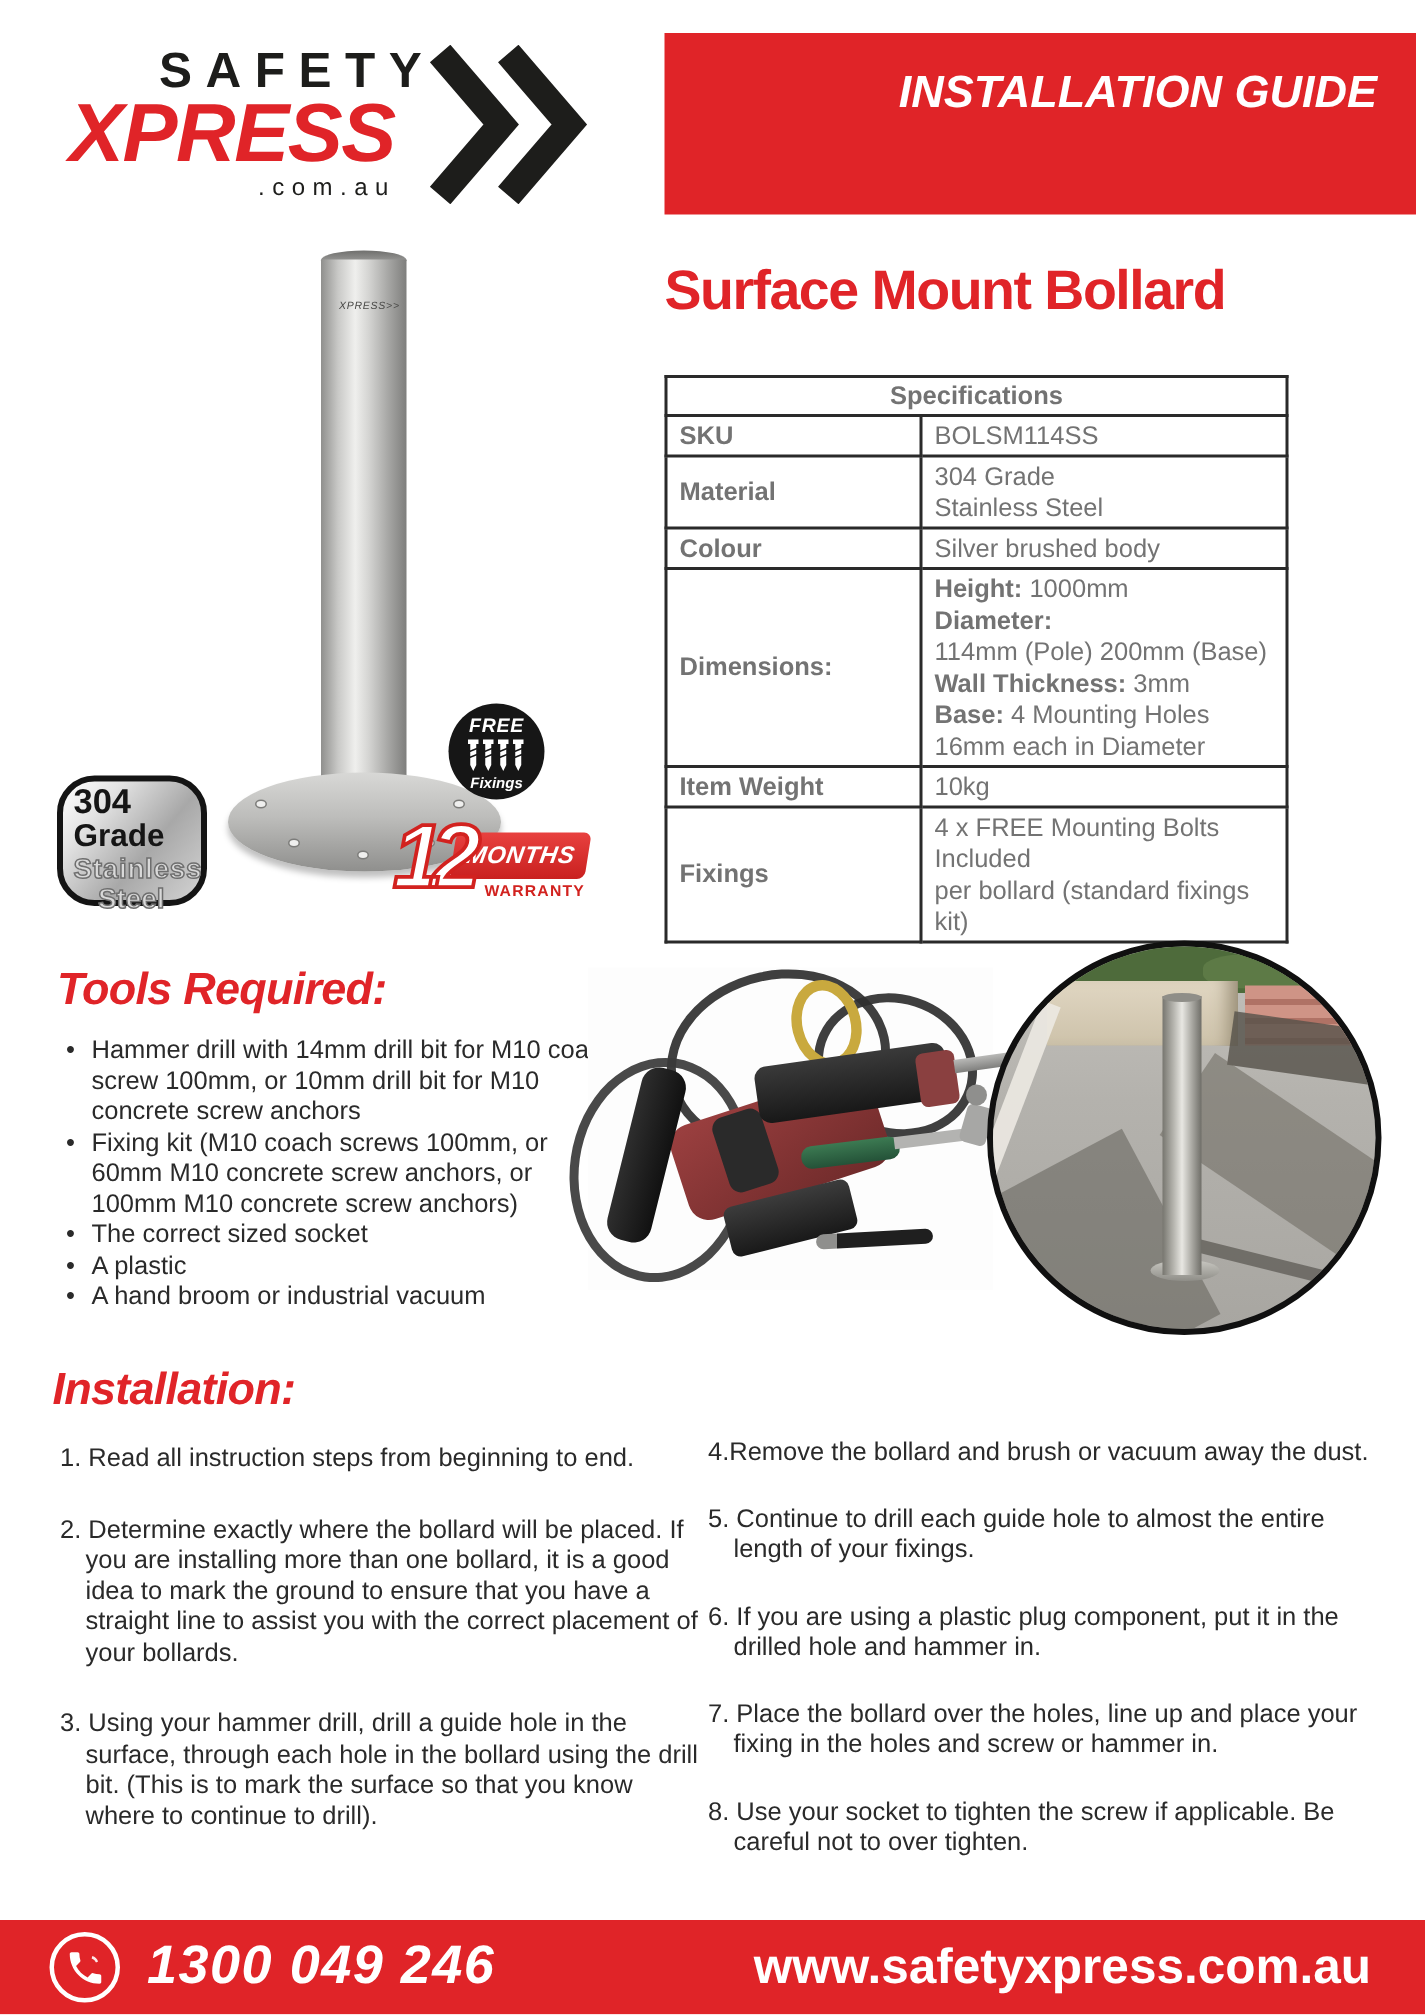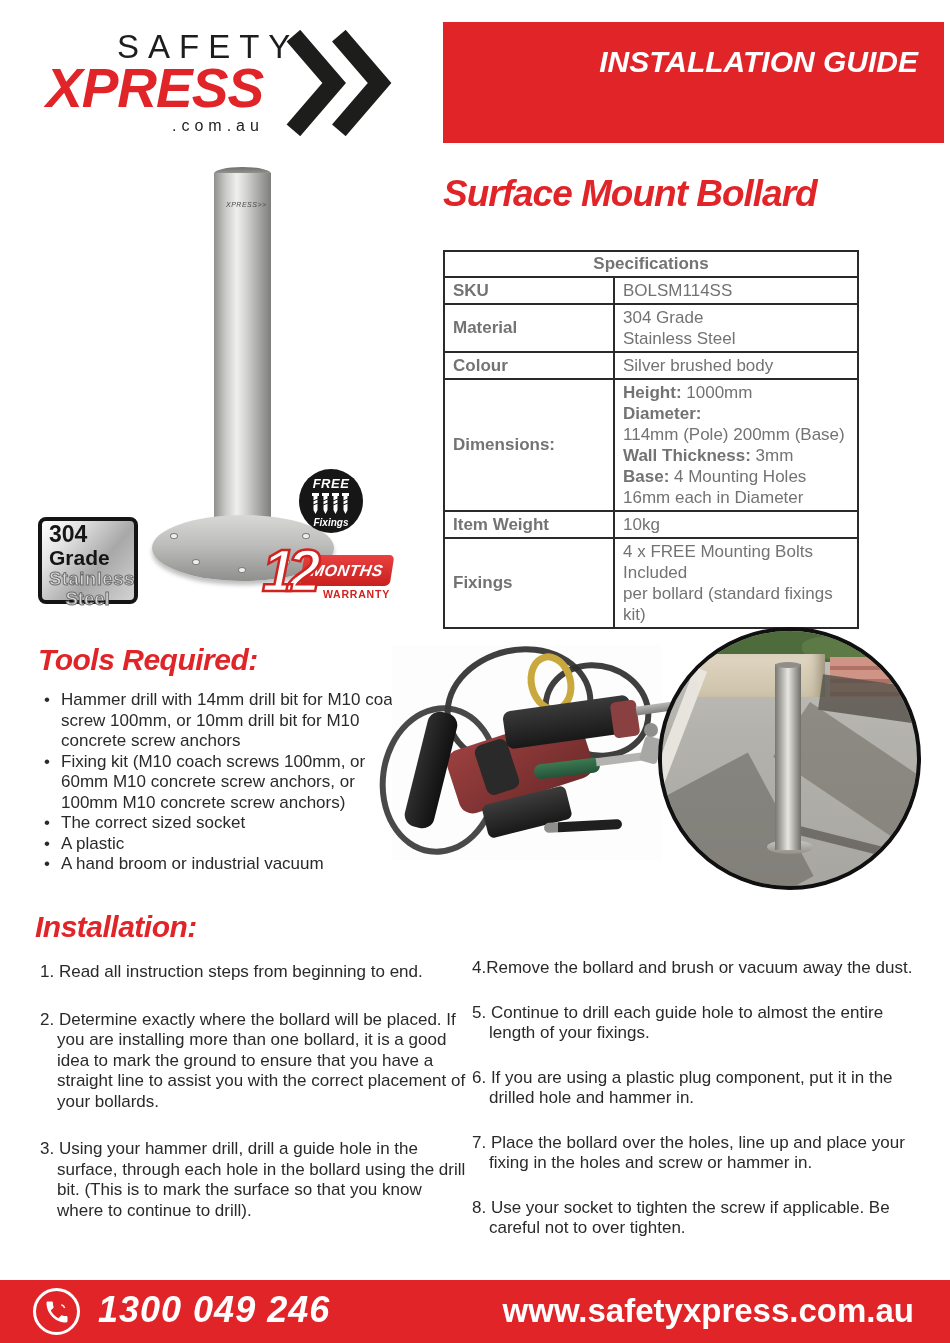--- a/index.html
+++ b/index.html
@@ -2,30 +2,30 @@
 <html><head>
 <meta charset="utf-8">
 <style>
   *{box-sizing:border-box;margin:0;padding:0}
   html,body{background:#ffffff}
   body{font-family:"Liberation Sans", sans-serif;}
   .page{position:relative;width:950px;height:1343px;background:#fff;overflow:hidden}
 
   
   .logo{position:absolute;left:40px;top:16px;width:340px;height:128px}
-  .logo-safety{position:absolute;left:77px;top:12px;font-size:33px;font-weight:400;letter-spacing:9px;color:#1d1d1b}
+  .logo-safety{position:absolute;left:66px;top:12px;font-size:33px;font-weight:700;letter-spacing:9px;color:#1d1d1b}
   .logo-xpress{position:absolute;left:6px;top:40px;font-size:55px;font-weight:800;font-style:italic;color:#e02428;letter-spacing:-1px}
   .logo-domain{position:absolute;left:132px;top:101px;font-size:16px;letter-spacing:5px;color:#1d1d1b}
   .logo-chevrons{position:absolute;left:228px;top:14px;width:136px;height:106px}
 
   .banner{position:absolute;left:443px;top:22px;width:501px;height:121px;background:#e02428;color:#fff;
           font-style:italic;font-weight:bold;font-size:30px;line-height:41px;text-align:right;padding:19px 26px 0 0}
 
   
-  .product-title{position:absolute;left:443px;top:173px;font-size:37px;font-weight:bold;font-style:italic;color:#e02428;letter-spacing:-1px}
+  .product-title{position:absolute;left:443px;top:173px;font-size:37px;font-weight:bold;color:#e02428;letter-spacing:-1px}
 
   .bollard-fig{position:absolute;left:140px;top:163px;width:230px;height:425px}
   .bollard-pole{position:absolute;left:74px;top:10px;width:57px;height:372px;
       background:linear-gradient(90deg,#8f8f8d 0%,#c9c9c7 20%,#efefed 40%,#d4d4d2 56%,#a4a4a2 80%,#7e7e7c 100%);}
   .bollard-pole-top{position:absolute;left:74px;top:4px;width:57px;height:13px;border-radius:50%;
       background:linear-gradient(180deg,#6f6f6d,#b9b9b7);}
   .pole-mark{position:absolute;left:86px;top:38px;font-size:7px;font-style:italic;color:#4a4a48;letter-spacing:.5px}
   .bollard-base{position:absolute;left:12px;top:352px;width:182px;height:66px;border-radius:50%;
       background:linear-gradient(180deg,#d8d8d6 0%,#bdbdbb 45%,#8f8f8d 100%);box-shadow:0 4px 4px rgba(0,0,0,.25)}
   .hole{position:absolute;width:8px;height:6px;border-radius:50%;background:#efefee;border:1px solid #7c7c7a}
@@ -33,21 +33,21 @@
   
   .spec-wrap{position:absolute;left:443px;top:250px}
   .spec-table{border-collapse:collapse;width:416px;color:#737373;background:#fff}
   .spec-table td{border:2px solid #2a2a2a;padding:2px 8px;vertical-align:middle;font-size:17px}
   .spec-header{font-weight:bold;text-align:center;font-size:19px;padding:3px}
   .spec-label{font-weight:bold;width:170px;font-size:17.5px}
   .spec-value div{line-height:21px}
   .spec-value .bold{font-weight:bold}
 
   
-  .grade-badge{position:absolute;left:38px;top:517px;width:100px;height:87px;border:4px solid #141414;border-radius:8px;
+  .grade-badge{position:absolute;left:38px;top:517px;width:100px;height:87px;border:4px solid #141414;border-radius:25px;
       background:linear-gradient(130deg,#ffffff 0%,#e3e3e3 25%,#a8a8a8 60%,#d3d3d3 100%);z-index:5;padding:2px 0 0 7px;line-height:1}
   .grade-l1{font-size:23px;font-weight:800;color:#151515}
   .grade-l2{font-size:21px;font-weight:800;color:#151515;margin-top:1px}
   .grade-l3{font-size:18.5px;font-weight:800;color:#d9d9d9;-webkit-text-stroke:1px #6e6e6e;margin-top:2px;letter-spacing:.5px}
   .grade-l4{font-size:18.5px;font-weight:800;color:#d9d9d9;-webkit-text-stroke:1px #6e6e6e;text-align:center;padding-right:8px;margin-top:1px}
 
   .free-badge{position:absolute;left:299px;top:469px;width:64px;height:64px;border-radius:50%;background:#161616;z-index:6;
       display:flex;flex-direction:column;align-items:center;justify-content:center;color:#fff}
   .free-top{font-size:13px;font-weight:800;font-style:italic;letter-spacing:.5px;margin-top:1px}
   .free-screws{width:40px;height:24px;margin:1px 0}

